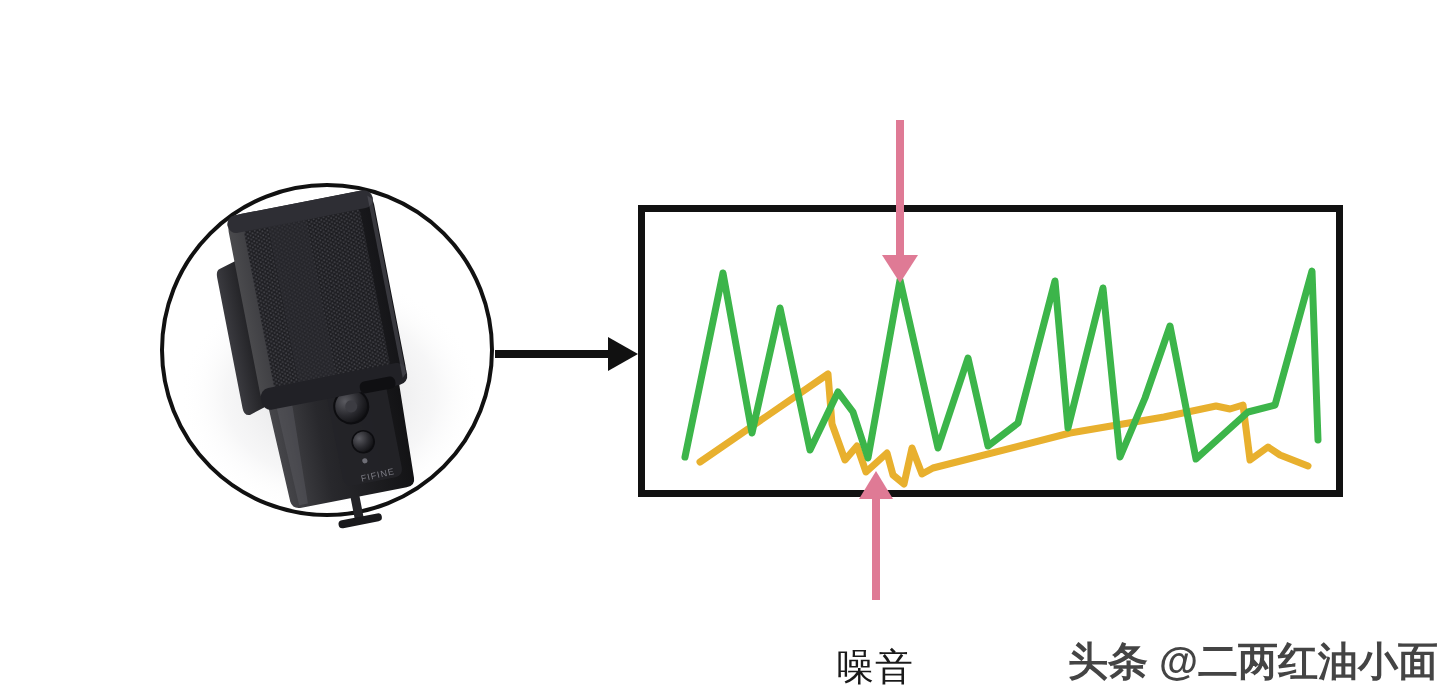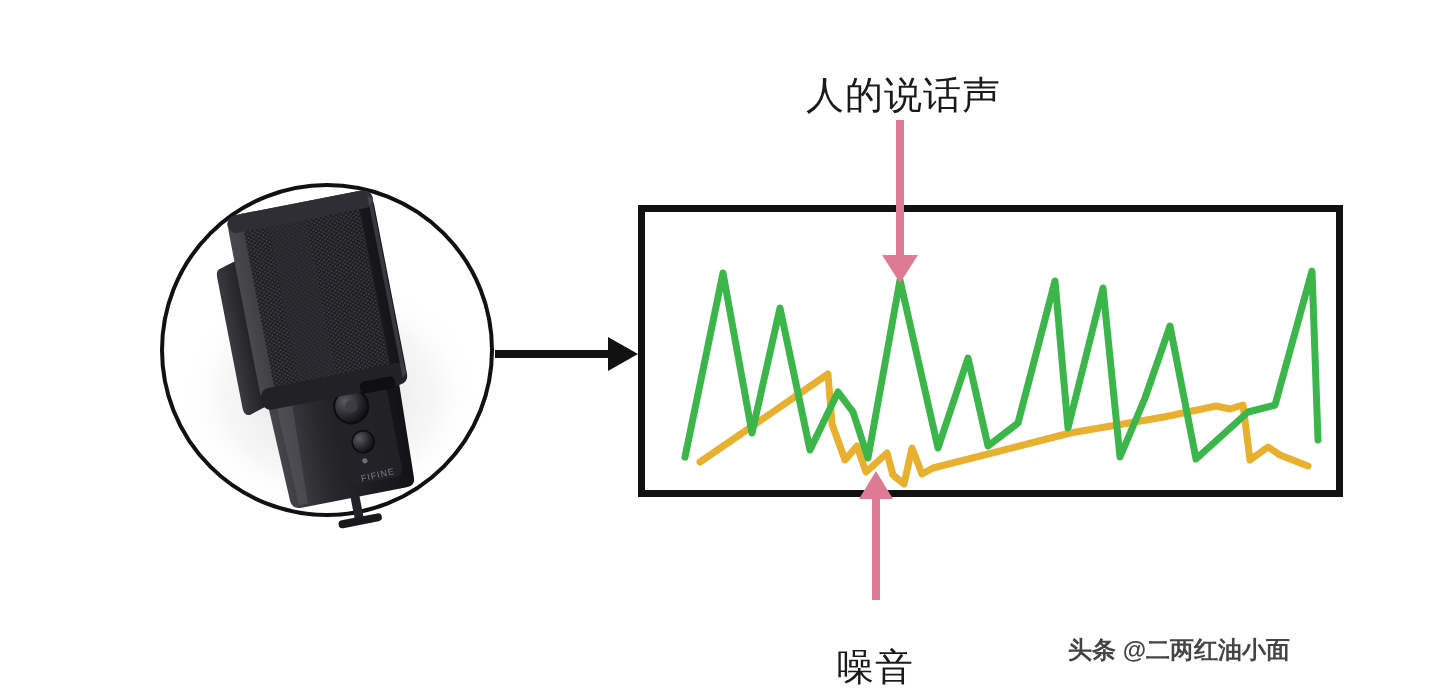--- a/index.html
+++ b/index.html
@@ -38,21 +38,21 @@
     top: 70px;
   }
   #label-noise {
     left: 836px;
     top: 642px;
   }
   #watermark {
     position: absolute;
     left: 1068px;
     top: 634px;
-    font-size: 24px;
+    font-size: 40px;
     font-weight: 700;
     color: #2b2b2b;
     opacity: 0.88;
     white-space: nowrap;
     letter-spacing: 0px;
     font-family: "Liberation Sans", "DejaVu Sans", sans-serif;
   }
 </style>
 </head>
 <body>
@@ -160,18 +160,17 @@
       <line x1="900" y1="120" x2="900" y2="262" stroke="#DF7A95" stroke-width="8"></line>
       <polygon points="882,255 918,255 900,283" fill="#DF7A95"></polygon>
     </g>
 
     <g>
       <line x1="876" y1="600" x2="876" y2="492" stroke="#DF7A95" stroke-width="8"></line>
       <polygon points="859,499 893,499 876,471" fill="#DF7A95"></polygon>
     </g>
   </svg>
 
-  <div class="label" id="label-speech">人的说话声</div>
 
   <div class="label" id="label-noise">噪音</div>
 
   <div id="watermark">头条 @二两红油小面</div>
 </div>
 
 </body></html>

